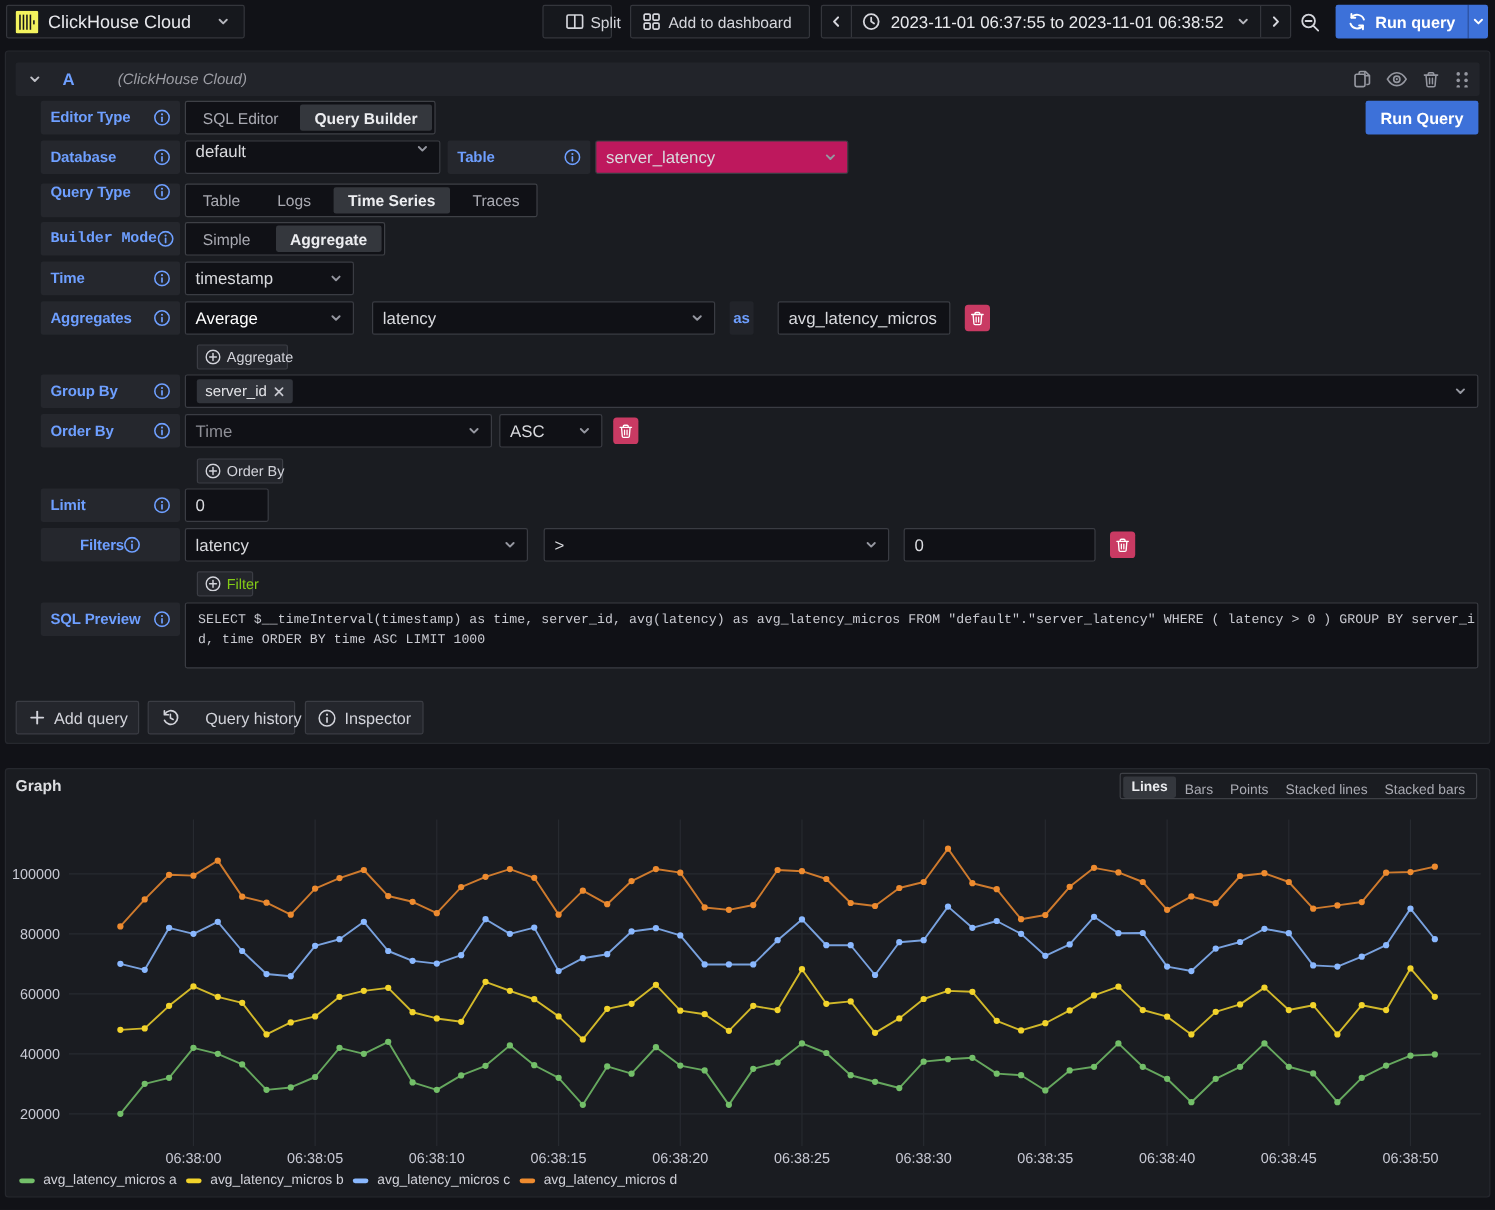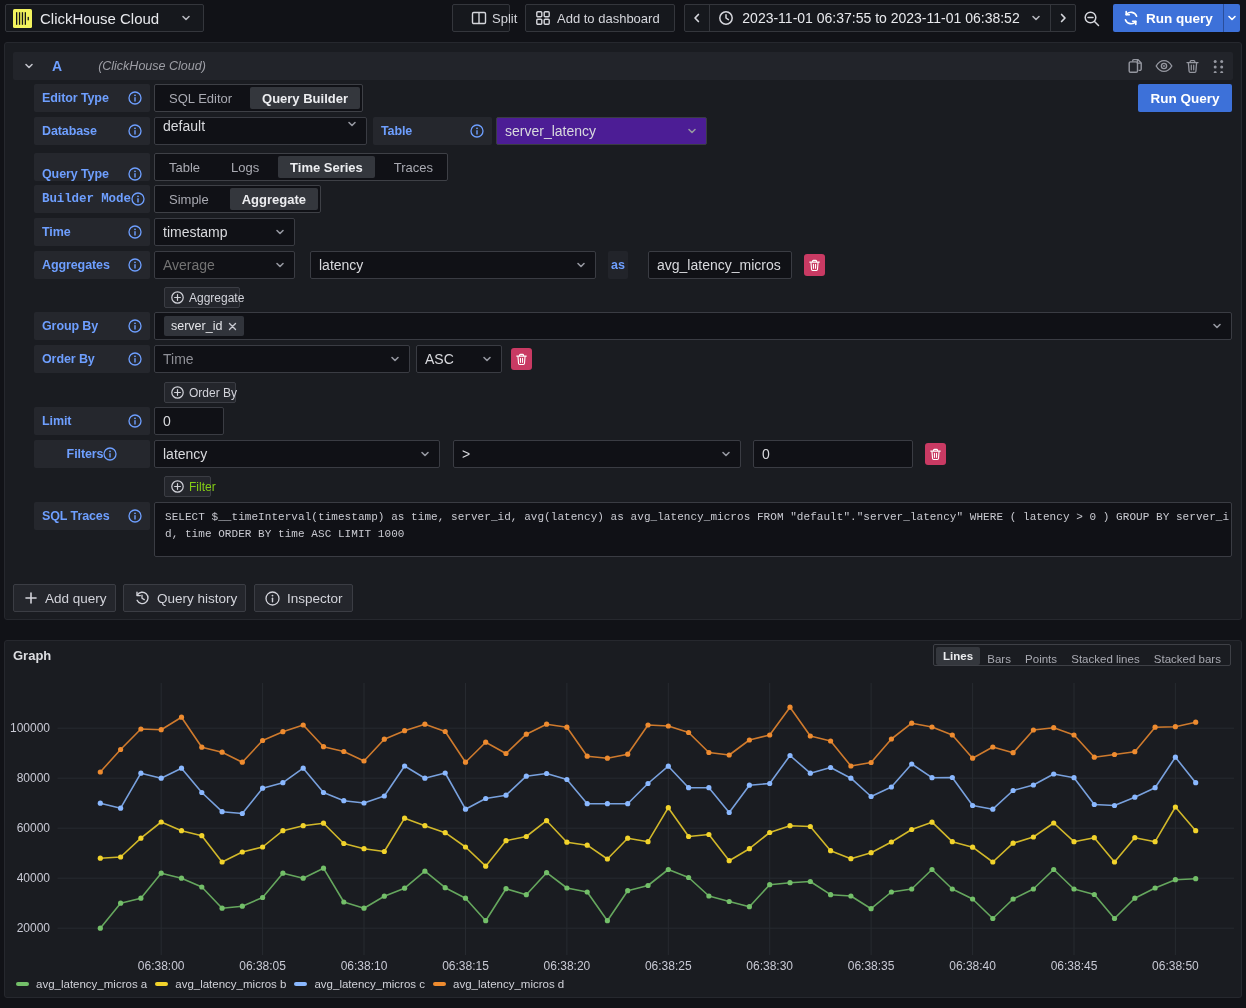--- a/index.html
+++ b/index.html
@@ -145,29 +145,29 @@
     </span>
   </div>
 <div style="position:absolute;left:373px;top:117px;width:119px;height:28px;display:flex;align-items:center;background:#25272d;border-radius:2px;padding:0 8px;justify-content:space-between;">
     <span style="color:#6e9fff;font-size:12.5px;font-weight:700;letter-spacing:-0.1px;">Table</span>
     <svg width="14" height="14" viewBox="0 0 14 14" style="">
       <circle cx="7.0" cy="7.0" r="6.0" stroke="#6e9fff" stroke-width="1.3" fill="none"></circle>
       <circle cx="7.0" cy="4.3" r="0.9" fill="#6e9fff"></circle>
       <line x1="7.0" y1="6.7" x2="7.0" y2="10.0" stroke="#6e9fff" stroke-width="1.4" stroke-linecap="round"></line>
     </svg>
   </div>
-<div style="position:absolute;left:496px;top:117px;width:211px;height:28px;display:flex;align-items:center;background:#4c1d95;border:1px solid #3a3c43;border-radius:2px;padding:0 8px;box-sizing:border-box;">
+<div style="position:absolute;left:496px;top:117px;width:211px;height:28px;display:flex;align-items:center;background:#be185d;border:1px solid #3a3c43;border-radius:2px;padding:0 8px;box-sizing:border-box;">
     <span style="color:#d9dade;font-size:14px;white-space:nowrap;">server_latency</span>
     <span style="margin-left:auto;display:flex;">
       <svg width="12" height="12" viewBox="0 0 12 12" style="">
         <path d="M3.0 4.5 L6.0 7.5 L9.0 4.5" stroke="#9597a0" stroke-width="1.6" fill="none" stroke-linecap="round" stroke-linejoin="round"></path>
       </svg>
     </span>
   </div>
-<div style="position:absolute;left:34px;top:153px;width:116px;height:28px;display:flex;align-items:flex-end;background:#25272d;border-radius:2px;padding:0 8px;justify-content:space-between;">
+<div style="position:absolute;left:34px;top:153px;width:116px;height:28px;display:flex;align-items:flex-start;background:#25272d;border-radius:2px;padding:0 8px;justify-content:space-between;">
     <span style="color:#6e9fff;font-size:12.5px;font-weight:700;letter-spacing:-0.1px;">Query Type</span>
     <svg width="14" height="14" viewBox="0 0 14 14" style="">
       <circle cx="7.0" cy="7.0" r="6.0" stroke="#6e9fff" stroke-width="1.3" fill="none"></circle>
       <circle cx="7.0" cy="4.3" r="0.9" fill="#6e9fff"></circle>
       <line x1="7.0" y1="6.7" x2="7.0" y2="10.0" stroke="#6e9fff" stroke-width="1.4" stroke-linecap="round"></line>
     </svg>
   </div>
 <div style="position:absolute;left:154px;top:153px;width:294px;height:28px;display:flex;align-items:center;background:#101116;border:1px solid #3e4046;border-radius:2px;box-sizing:border-box;padding:0 2px;justify-content:space-between;">
     <span style="color:#a9aab2;padding:0 12px;font-size:13px;">Table</span>
     <span style="color:#a9aab2;padding:0 12px;font-size:13px;">Logs</span>
@@ -204,21 +204,21 @@
   </div>
 <div style="position:absolute;left:34px;top:251px;width:116px;height:28px;display:flex;align-items:center;background:#25272d;border-radius:2px;padding:0 8px;justify-content:space-between;">
     <span style="color:#6e9fff;font-size:12.5px;font-weight:700;letter-spacing:-0.1px;">Aggregates</span>
     <svg width="14" height="14" viewBox="0 0 14 14" style="">
       <circle cx="7.0" cy="7.0" r="6.0" stroke="#6e9fff" stroke-width="1.3" fill="none"></circle>
       <circle cx="7.0" cy="4.3" r="0.9" fill="#6e9fff"></circle>
       <line x1="7.0" y1="6.7" x2="7.0" y2="10.0" stroke="#6e9fff" stroke-width="1.4" stroke-linecap="round"></line>
     </svg>
   </div>
 <div style="position:absolute;left:154px;top:251px;width:141px;height:28px;display:flex;align-items:center;background:#101116;border:1px solid #3a3c43;border-radius:2px;padding:0 8px;box-sizing:border-box;">
-    <span style="color:#737373;font-size:14px;white-space:nowrap;">Average</span>
+    <span style="color:#ffffff;font-size:14px;white-space:nowrap;">Average</span>
     <span style="margin-left:auto;display:flex;">
       <svg width="12" height="12" viewBox="0 0 12 12" style="">
         <path d="M3.0 4.5 L6.0 7.5 L9.0 4.5" stroke="#9597a0" stroke-width="1.6" fill="none" stroke-linecap="round" stroke-linejoin="round"></path>
       </svg>
     </span>
   </div>
 <div style="position:absolute;left:310px;top:251px;width:286px;height:28px;display:flex;align-items:center;background:#101116;border:1px solid #3a3c43;border-radius:2px;padding:0 8px;box-sizing:border-box;">
     <span style="color:#d9dade;font-size:14px;white-space:nowrap;">latency</span>
     <span style="margin-left:auto;display:flex;">
       <svg width="12" height="12" viewBox="0 0 12 12" style="">
@@ -357,39 +357,39 @@
   </div>
 <div style="position:absolute;left:164px;top:476px;width:47px;height:21px;display:flex;align-items:center;background:#24262c;border:1px solid #3b3d44;border-radius:2px;padding:0 6px;gap:5px;">
     <svg width="13" height="13" viewBox="0 0 13 13" style="">
       <circle cx="6.5" cy="6.5" r="5.7" stroke="#d2d3da" stroke-width="1.2" fill="none"></circle>
       <line x1="3.65" y1="6.5" x2="9.35" y2="6.5" stroke="#d2d3da" stroke-width="1.2" stroke-linecap="round"></line>
       <line x1="6.5" y1="3.65" x2="6.5" y2="9.35" stroke="#d2d3da" stroke-width="1.2" stroke-linecap="round"></line>
     </svg>
     <span style="color:#84cc16;font-size:12px;font-weight:500;white-space:nowrap;">Filter</span>
   </div>
 <div style="position:absolute;left:34px;top:502px;width:116px;height:28px;display:flex;align-items:center;background:#25272d;border-radius:2px;padding:0 8px;justify-content:space-between;">
-    <span style="color:#6e9fff;font-size:12.5px;font-weight:700;letter-spacing:-0.1px;">SQL Traces</span>
+    <span style="color:#6e9fff;font-size:12.5px;font-weight:700;letter-spacing:-0.1px;">SQL Preview</span>
     <svg width="14" height="14" viewBox="0 0 14 14" style="">
       <circle cx="7.0" cy="7.0" r="6.0" stroke="#6e9fff" stroke-width="1.3" fill="none"></circle>
       <circle cx="7.0" cy="4.3" r="0.9" fill="#6e9fff"></circle>
       <line x1="7.0" y1="6.7" x2="7.0" y2="10.0" stroke="#6e9fff" stroke-width="1.4" stroke-linecap="round"></line>
     </svg>
   </div>
 <div style="position:absolute;left:154px;top:502px;width:1078px;height:55px;background:#101116;border:1px solid #3a3c43;border-radius:2px;box-sizing:border-box;padding:6px 10px;">
     <div style="color:#c9cad1;font-family:'Liberation Mono',monospace;font-size:11px;line-height:17px;letter-spacing:0.05px;white-space:nowrap;">SELECT $__timeInterval(timestamp) as time, server_id, avg(latency) as avg_latency_micros FROM "default"."server_latency" WHERE ( latency &gt; 0 ) GROUP BY server_i</div>
     <div style="color:#c9cad1;font-family:'Liberation Mono',monospace;font-size:11px;line-height:17px;letter-spacing:0.05px;white-space:nowrap;">d, time ORDER BY time ASC LIMIT 1000</div>
   </div>
 <div style="position:absolute;left:13px;top:584px;width:103px;height:28px;display:flex;align-items:center;background:#24262c;border:1px solid #3b3d44;border-radius:2px;box-sizing:border-box;padding:0 10px;gap:7px;">
     <svg width="14" height="14" viewBox="0 0 14 14" style="">
       <line x1="2" y1="7.0" x2="12" y2="7.0" stroke="#d2d3da" stroke-width="1.6" stroke-linecap="round"></line>
       <line x1="7.0" y1="2" x2="7.0" y2="12" stroke="#d2d3da" stroke-width="1.6" stroke-linecap="round"></line>
     </svg>
     <span style="color:#d2d3da;font-size:13.5px;font-weight:500;white-space:nowrap;">Add query</span>
   </div>
-<div style="position:absolute;left:123px;top:584px;width:123px;height:28px;display:flex;align-items:center;background:#24262c;border:1px solid #3b3d44;border-radius:2px;box-sizing:border-box;padding:0 10px;gap:7px;">
+<div style="position:absolute;left:123px;top:584px;width:123px;height:28px;display:flex;align-items:center;background:#24262c;border:1px solid #3b3d44;border-radius:2px;box-sizing:border-box;padding:0 10px;gap:21px;">
     <svg width="16" height="16" viewBox="0 0 16 16" style="">
       <path d="M3.1 10.3 A5.7 5.7 0 1 0 3.4 5" stroke="#d2d3da" stroke-width="1.4" fill="none" stroke-linecap="round"></path>
       <path d="M3.0 2.3 L3.0 5.6 L6.3 5.6" stroke="#d2d3da" stroke-width="1.4" fill="none" stroke-linecap="round" stroke-linejoin="round"></path>
       <path d="M8 5.2 V8.3 L10.3 9.6" stroke="#d2d3da" stroke-width="1.3" fill="none" stroke-linecap="round" stroke-linejoin="round"></path>
     </svg>
     <span style="color:#d2d3da;font-size:13.5px;font-weight:500;white-space:nowrap;">Query history</span>
   </div>
 <div style="position:absolute;left:254px;top:584px;width:99px;height:28px;display:flex;align-items:center;background:#24262c;border:1px solid #3b3d44;border-radius:2px;box-sizing:border-box;padding:0 10px;gap:7px;">
     <svg width="15" height="15" viewBox="0 0 15 15" style="">
       <circle cx="7.5" cy="7.5" r="6.5" stroke="#d2d3da" stroke-width="1.3" fill="none"></circle>

